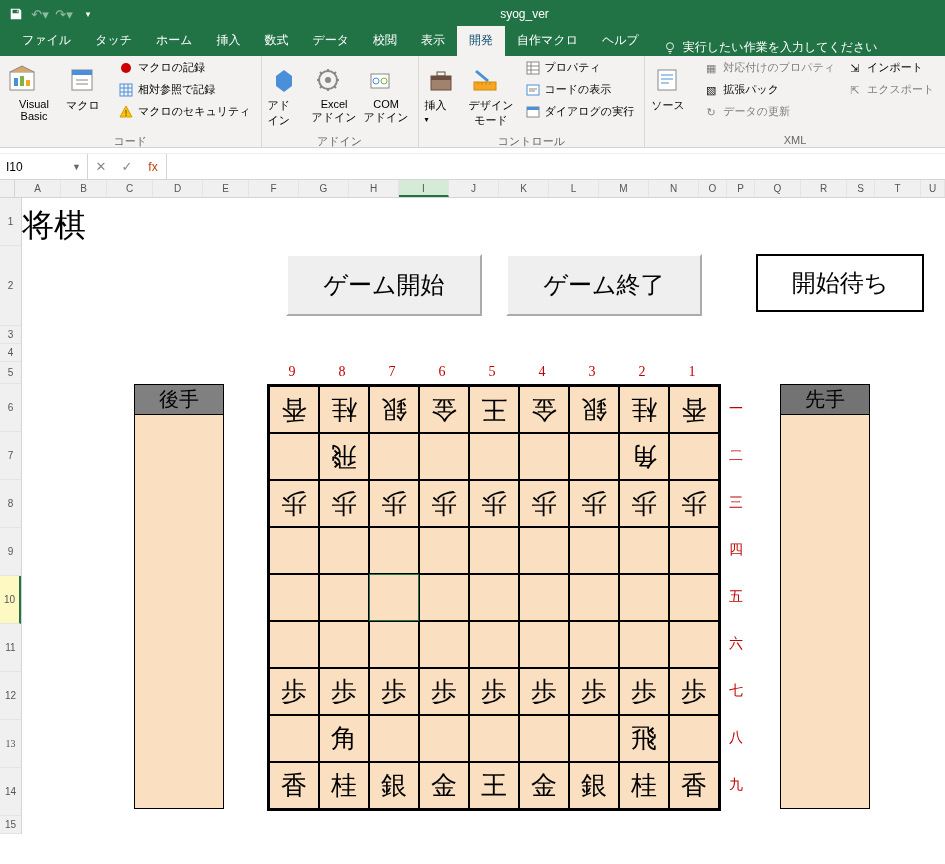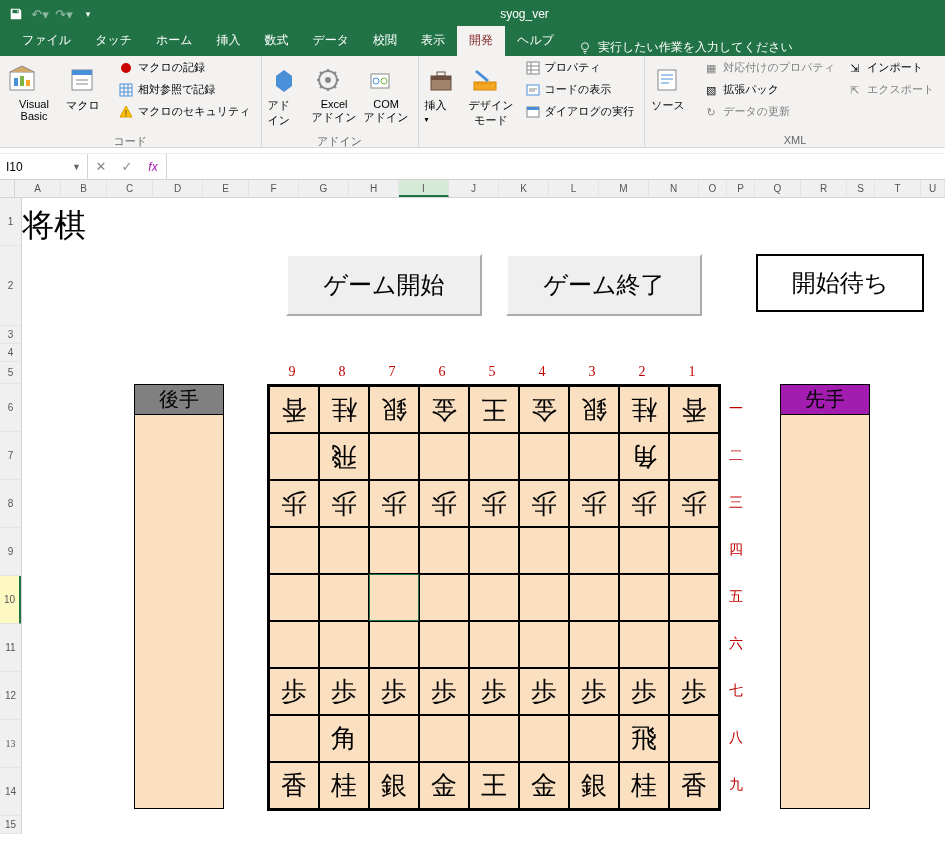--- a/index.html
+++ b/index.html
@@ -7,42 +7,42 @@
 
 
 .titlebar { background: #217346; height: 28px; display: flex; align-items: center; color: #fff; }
 .qat { display: flex; align-items: center; gap: 8px; padding: 0 8px; }
 .qat .qicon { width: 16px; height: 16px; display: flex; align-items: center; justify-content: center; color: #fff; font-size: 13px; }
 .titlebar .filename { flex: 1; text-align: center; font-size: 12px; }
 
 
 .menubar { background: #217346; height: 28px; display: flex; align-items: end; padding-left: 10px; gap: 0; }
 .menutab { color: #fff; padding: 6px 12px 7px; font-size: 12px; cursor: pointer; }
-.menutab.active { background: #f3f2f1; color: #7f1d1d; }
+.menutab.active { background: #f3f2f1; color: #0c4a6e; }
 .tellme { display: flex; align-items: center; color: #fff; gap: 6px; padding: 0 12px; }
 .bulb { width: 14px; height: 14px; }
 
 
 .ribbon { background: #f3f2f1; height: 92px; border-bottom: 1px solid #d4d4d4; display: flex; }
 .rgroup { border-right: 1px solid #d8d8d8; display: flex; flex-direction: column; }
 .rgroup-body { flex: 1; display: flex; align-items: flex-start; padding: 4px 6px; gap: 4px; }
 .rgroup-label { text-align: center; font-size: 11px; color: #666; padding-bottom: 2px; }
 .bigbtn { display: flex; flex-direction: column; align-items: flex-start; justify-content: flex-start; width: 56px; height: 70px; padding-top: 4px; font-size: 11px; text-align: center; gap: 2px; cursor: pointer; }
 .bigbtn .bicon { width: 32px; height: 32px; display: flex; align-items: center; justify-content: center; }
 .smallbtns { display: flex; flex-direction: column; gap: 2px; }
 .smallbtn { display: flex; align-items: flex-start; gap: 4px; font-size: 11px; height: 20px; padding: 0 4px; cursor: pointer; white-space: nowrap; }
 .sicon { width: 16px; height: 16px; display: inline-flex; align-items: center; justify-content: center; }
 
 
 .formulabar { height: 26px; border-bottom: 1px solid #d4d4d4; display: flex; align-items: stretch; background: #fff; }
 .namebox { width: 88px; border-right: 1px solid #d4d4d4; display: flex; align-items: center; padding: 0 6px; font-size: 12px; }
 .namebox .dd { margin-left: auto; color: #666; font-size: 9px; }
 .fx-btns { display: flex; align-items: center; border-right: 1px solid #d4d4d4; }
 .fx-btn { width: 26px; text-align: center; color: #888; font-size: 13px; }
-.fx-label { width: 26px; text-align: center; font-style: italic; font-size: 12px; color: #a21caf; }
+.fx-label { width: 26px; text-align: center; font-size: 12px; color: #c2410c; }
 .formula-input { flex: 1; padding: 0 6px; display: flex; align-items: center; }
 
 
 .colheaders { height: 18px; border-bottom: 1px solid #d4d4d4; display: flex; background: #f0f0f0; font-size: 10px; color: #555; }
 .corner { width: 22px; border-right: 1px solid #d4d4d4; background: #f0f0f0; }
 .colh { border-right: 1px solid #e4e4e4; text-align: center; line-height: 18px; }
 .colh.sel { background: #d6ead8; border-bottom: 2px solid #217346; }
 
 
 .sheet { position: relative; display: flex; }
@@ -60,21 +60,21 @@
 .coord-row { position: absolute; color: #c00000; font-size: 14px; font-family: serif; width: 20px; text-align: center; }
 
 .board { position: absolute; border: 2px solid #000; background: #fadfc0; display: grid; grid-template-columns: repeat(9, 50px); grid-template-rows: repeat(9, 47px); }
 .sq { border: 0.5px solid #000; display: flex; align-items: center; justify-content: center; font-size: 26px; font-family: "MS Mincho", serif; }
 .sq.flip { transform: rotate(180deg); }
 .sq.sel { outline: 1px solid #217346; outline-offset: -1px; }
 
 .hand { position: absolute; width: 90px; border: 1px solid #000; background: #fadfc0; }
 .hand-hdr { height: 30px; border-bottom: 1px solid #000; display: flex; align-items: center; justify-content: center; font-size: 20px; font-family: "MS Mincho", serif; }
 .hand.gote .hand-hdr { background: #808080; color: #000; }
-.hand.sente .hand-hdr { background: #a21caf; }
+.hand.sente .hand-hdr { background: #737373; }
 .hand-body { height: 393px; }
 
 svg { display: block; }
 </style>
 </head>
 <body>
 
 <div class="titlebar">
   <div class="qat">
     <span class="qicon">
@@ -92,20 +92,21 @@
 <div class="menubar">
   <div class="menutab">ファイル</div>
   <div class="menutab">タッチ</div>
   <div class="menutab">ホーム</div>
   <div class="menutab">挿入</div>
   <div class="menutab">数式</div>
   <div class="menutab">データ</div>
   <div class="menutab">校閲</div>
   <div class="menutab">表示</div>
   <div class="menutab active">開発</div>
+  <div class="menutab">自作マクロ</div>
   <div class="menutab">ヘルプ</div>
   <div class="tellme">
     <svg class="bulb" viewBox="0 0 16 16">
         <circle cx="8" cy="6" r="4" fill="none" stroke="#fff"></circle>
         <path stroke="#fff" d="M6 12h4M7 14h2"></path>
       </svg>
     <span>実行したい作業を入力してください</span>
   </div>
 </div>
 
@@ -252,20 +253,21 @@
             <span class="sicon">
               <svg width="14" height="14">
                 <rect x="1" y="2" width="12" height="10" fill="#fff" stroke="#888"></rect>
                 <rect x="1" y="2" width="12" height="3" fill="#4a90d9"></rect>
               </svg>
             </span>
             <span>ダイアログの実行</span>
           </div>
       </div>
     </div>
+    <div class="rgroup-label">コントロール</div>
   </div>
 
   <div class="rgroup" style="flex:1;border-right:none">
     <div class="rgroup-body">
       <div class="bigbtn" style="width:44px">
           <span class="bicon">
             <svg width="28" height="28" viewBox="0 0 28 28">
               <rect x="5" y="4" width="18" height="20" fill="#fff" stroke="#888"></rect>
               <path d="M8 9h12M8 13h12M8 17h8" stroke="#4a90d9"></path>
             </svg>

